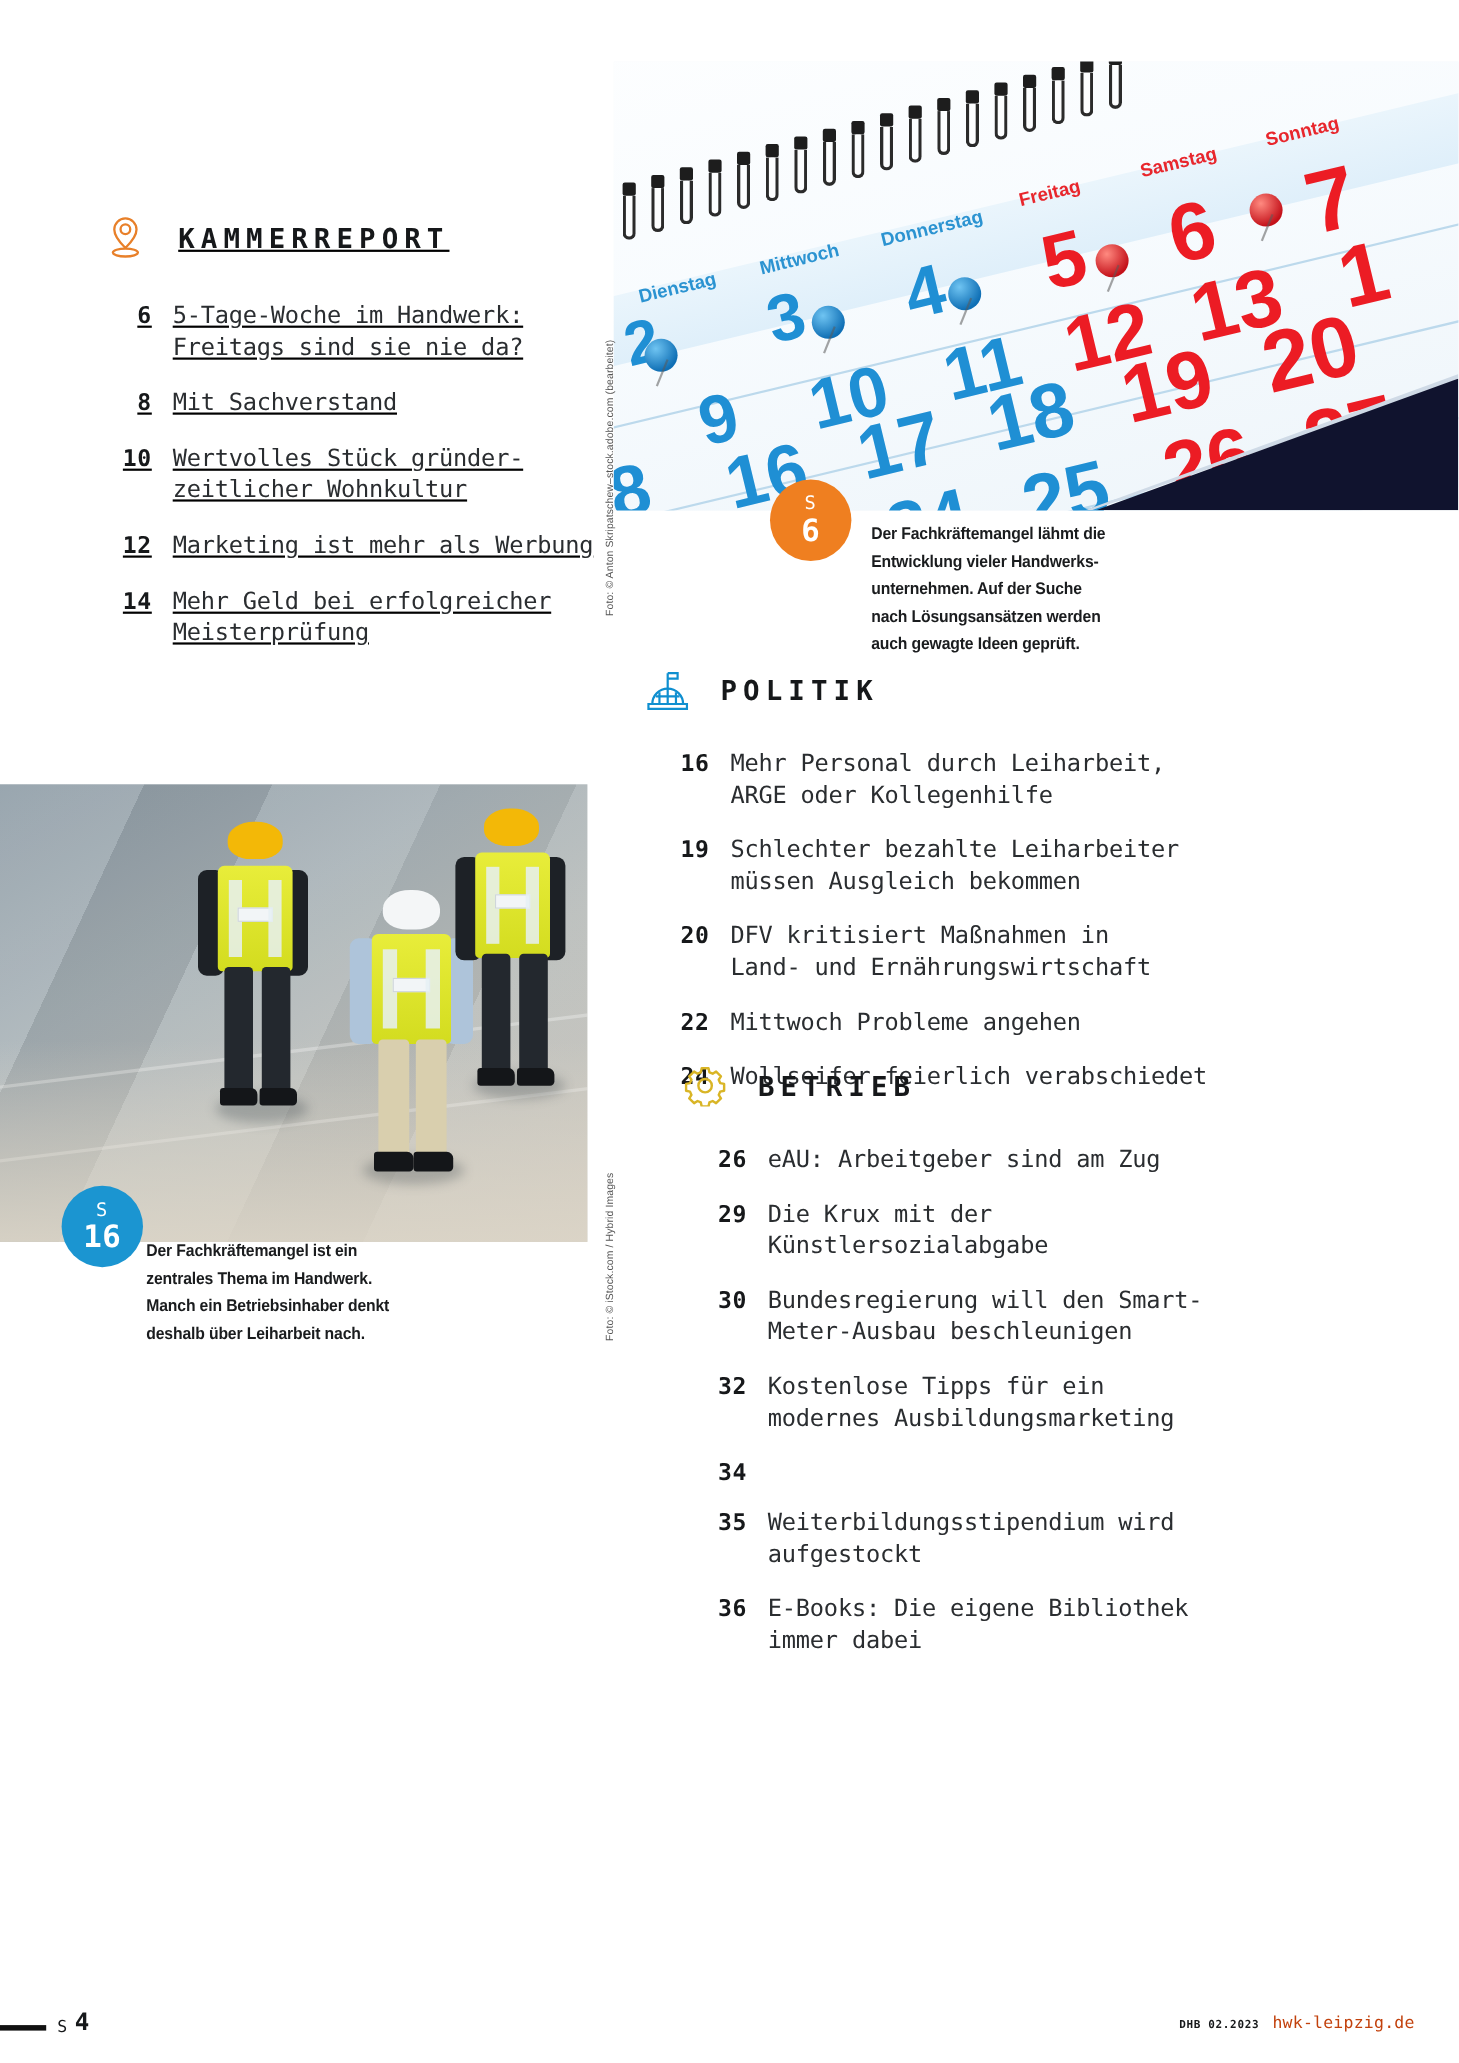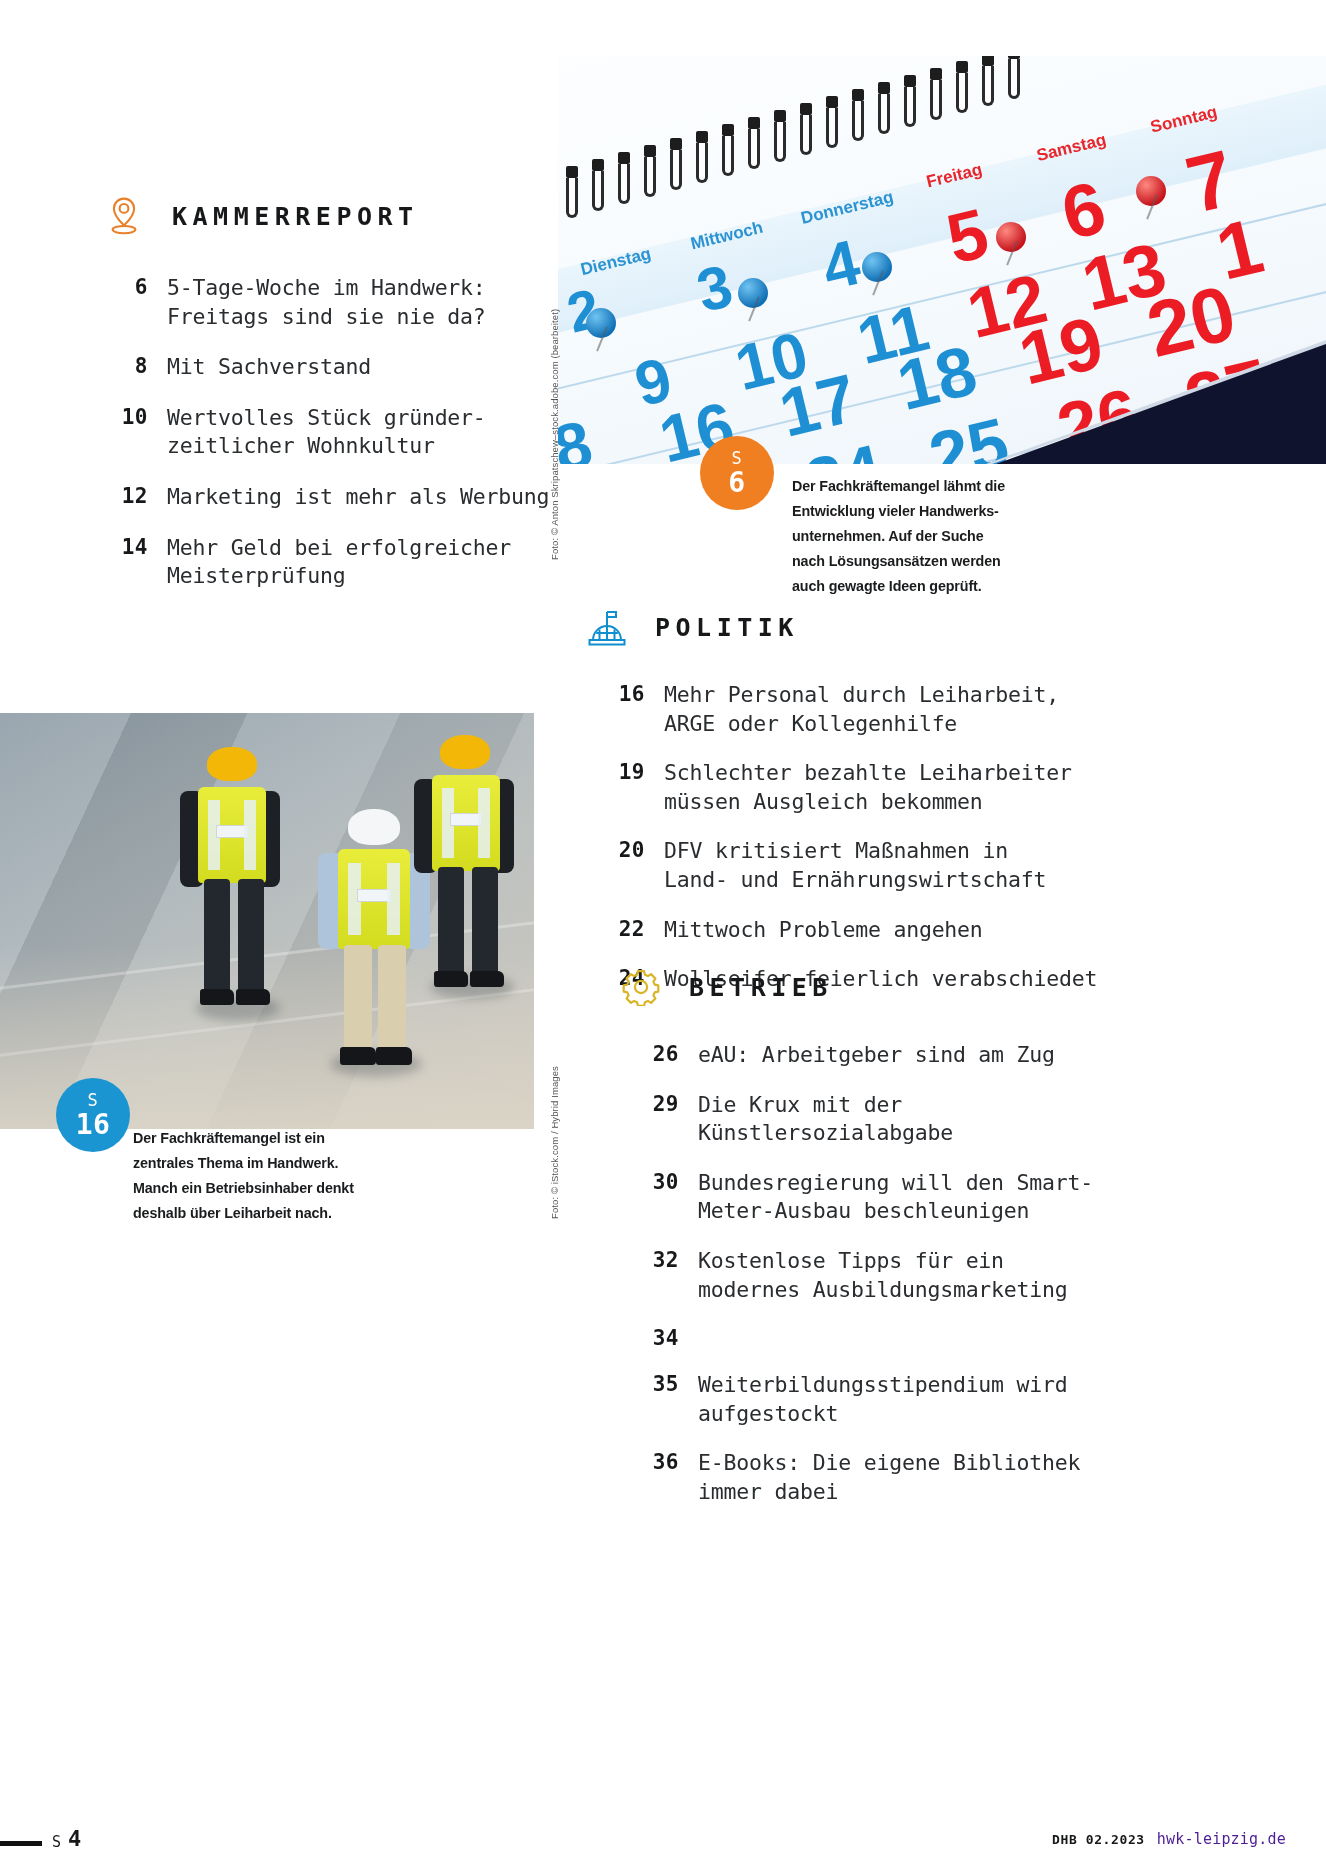--- a/index.html
+++ b/index.html
@@ -46,21 +46,21 @@
     font-weight: 400;
     font-size: 21.5px;
     line-height: 1.33;
     color: #2a2d30;
     margin-left: 19px;
     letter-spacing: -0.2px;
     white-space: pre-line;
   }
 
   
-  #kammer-block { position: absolute; left: 102px; top: 192px; width: 470px; }
+  #kammer-block { position: absolute; left: 92px; top: 192px; width: 470px; text-decoration: underline; }
   #kammer-block .toc { margin-top: 34px; }
   #kammer-block .toc-row { margin-bottom: 22px; }
 
   
   #politik-block { position: absolute; left: 585px; top: 603px; width: 700px; }
   #betrieb-block { position: absolute; left: 619px; top: 963px; width: 700px; }
   #politik-block .sec-head, #betrieb-block .sec-head { margin-left: 0; }
   #politik-block .toc, #betrieb-block .toc { margin-top: 30px; margin-left: 0; }
   #politik-block .toc-row .pg, #betrieb-block .toc-row .pg { width: 60px; flex: 0 0 60px; }
 
@@ -235,26 +235,26 @@
     font-family: "DejaVu Sans Mono", monospace; font-size: 15px; color: #16181a; font-weight: 400;
   }
   #footer-left .n {
     font-family: "DejaVu Sans Mono", monospace; font-size: 22px; color: #16181a; font-weight: 700;
   }
   #footer-right {
     position: absolute; right: 40px; top: 1830px;
     display: flex; align-items: baseline; gap: 12px;
   }
   #footer-right .issue {
-    font-family: "DejaVu Sans Mono", monospace; font-weight: 700; font-size: 13px;
+    font-family: "DejaVu Sans Mono", monospace; font-weight: 700; font-size: 10px;
     color: #16181a; letter-spacing: 0.6px;
   }
   #footer-right .site {
     font-family: "DejaVu Sans Mono", monospace; font-weight: 400; font-size: 15px;
-    color: #4c1d95; letter-spacing: 0.2px;
+    color: #c2410c; letter-spacing: 0.2px;
   }
 </style>
 </head>
 <body>
 
 <div class="page">
 
   <div id="calendar-photo">
     <div class="cal-sheet"></div>
 

